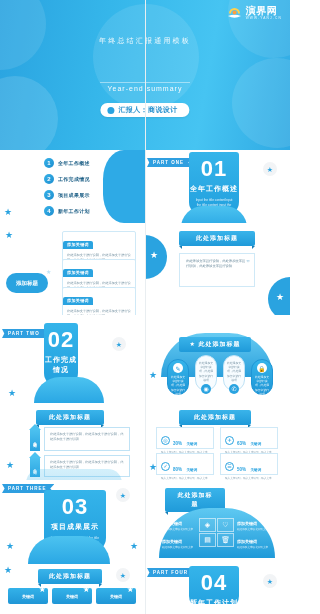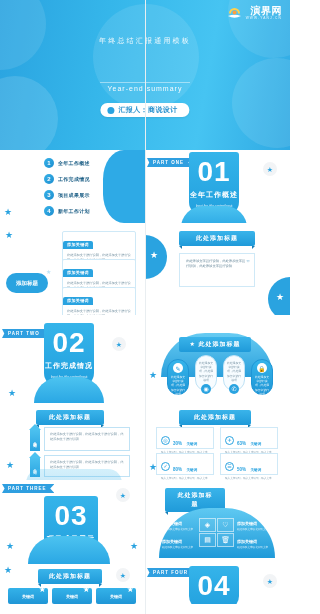--- a/index.html
+++ b/index.html
@@ -19,21 +19,21 @@
     background:rgba(255,255,255,.10); }
   .cov-c2 { position:absolute; left:-28px; top:76px; width:86px; height:86px; border-radius:50%;
     background:rgba(255,255,255,.13); }
   .cov-c3 { position:absolute; right:-30px; top:-34px; width:92px; height:92px; border-radius:50%;
     background:rgba(255,255,255,.09); }
   .cov-c4 { position:absolute; right:-32px; top:58px; width:90px; height:90px; border-radius:50%;
     background:rgba(255,255,255,.10); }
   .cov-big { position:absolute; left:93px; top:4px; width:106px; height:106px; border-radius:50%;
     background:rgba(255,255,255,.10); }
 
-  .logo { position:absolute; right:8px; top:5px; display:flex; align-items:center; gap:3px;text-align:right; }
+  .logo { position:absolute; right:8px; top:5px; display:flex; align-items:center; gap:3px; }
   .logo-mark { width:17px; height:16px; position:relative; }
   .logo-txt { display:flex; flex-direction:column; line-height:1; }
   .logo-name { font-size:10px; font-weight:bold; color:#fff; letter-spacing:.5px; }
   .logo-url { font-size:3.2px; color:#e6f6ff; letter-spacing:1.2px; margin-top:1.5px; }
 
   .cov-sub { position:absolute; top:36px; left:0; right:0; text-align:center;
     font-size:7px; color:#ffffff; letter-spacing:2.2px; opacity:.92; }
   .cov-title { position:absolute; top:48px; left:0; right:0; text-align:center;
     font-size:30px; font-weight:bold; color:#ffffff; letter-spacing:3px;
     text-shadow:0 0 0 #fff, -1.2px -1.2px 0 #2fa6e0, 1.2px -1.2px 0 #2fa6e0,
@@ -58,21 +58,21 @@
     display:flex; align-items:center; justify-content:center; font-size:7px; color:#2aa3e0; }
 
   
   .ribbon { position:absolute; display:inline-block; background:#2f9fe0;
     color:#fff; font-size:4.5px; letter-spacing:1px; padding:2px 8px 2px 6px;
     clip-path:polygon(0 0,100% 0,92% 50%,100% 100%,0 100%,5% 50%); font-weight:bold; }
 
   
   .numcard { position:absolute; background:linear-gradient(180deg,#35b4ea,#22a0de);
     border-radius:3px 3px 14px 14px; color:#fff; text-align:center; padding-top:6px; }
-  .numcard .n { font-size:28px; font-weight:bold; letter-spacing:1px; line-height:1; }
+  .numcard .n { font-size:22px; font-weight:bold; letter-spacing:1px; line-height:1; }
   .numcard .t { font-size:7px; margin-top:4px; font-weight:bold; letter-spacing:1px; }
   .numcard .d { font-size:3.2px; line-height:1.5; margin:4px 6px 0; opacity:.85; }
   .domehalf { position:absolute; border-radius:60px 60px 0 0;
     background:linear-gradient(180deg,#4cc3f0,#2aa7e4); }
 
   
   .toc-ring { position:absolute; left:5px; top:22px; width:40px; height:40px; border-radius:50%;
     background:linear-gradient(135deg,#2f9fe0,#1f8ecf); color:#fff;
     display:flex; flex-direction:column; align-items:center; justify-content:center; }
   .toc-ring .cn { font-size:10px; font-weight:bold; letter-spacing:1px; }
@@ -262,21 +262,21 @@
       </div>
       <div class="halfcircle hc-r" style="right:0;top:54px;"></div>
       <span class="star" style="right:6px;top:70px;color:#fff;">★</span>
     </div>
   </div>
 
   <div class="grid">
 
     <div class="slide h92">
       <div class="ribbon" style="left:2px;top:14px;">PART TWO</div>
-      <div class="numcard" style="left:44px;top:8px;width:50px;height:64px;">
+      <div class="numcard" style="left:44px;top:8px;width:34px;height:64px;">
         <div class="n">02</div>
         <div class="t">工作完成情况</div>
         <div class="d">Input the title contentInput the title content input the title contentInput the title content</div>
       </div>
       <div class="domehalf" style="left:34px;top:62px;width:70px;height:26px;"></div>
       <span class="star circ" style="left:112px;top:22px;">★</span>
       <span class="star" style="left:8px;top:74px;">★</span>
     </div>
 
     <div class="slide h92">
@@ -360,21 +360,21 @@
         <div class="st-d">输入文字说明，输入文字说明，输入文字说明</div>
       </div>
       <span class="star" style="left:4px;top:56px;">★</span>
     </div>
   </div>
 
   <div class="grid">
 
     <div class="slide h92" style="height:84px;">
       <div class="ribbon" style="left:2px;top:4px;">PART THREE</div>
-      <div class="numcard" style="left:44px;top:16px;width:54px;height:62px;">
+      <div class="numcard" style="left:44px;top:10px;width:62px;height:62px;">
         <div class="n">03</div>
         <div class="t">项目成果展示</div>
         <div class="d">Input the title contentInput the title content input the title contentInput the title content</div>
       </div>
       <div class="domehalf" style="left:28px;top:56px;width:82px;height:28px;"></div>
       <span class="star circ" style="left:116px;top:8px;">★</span>
       <span class="star" style="left:6px;top:62px;">★</span>
       <span class="star" style="left:130px;top:62px;">★</span>
     </div>
 

